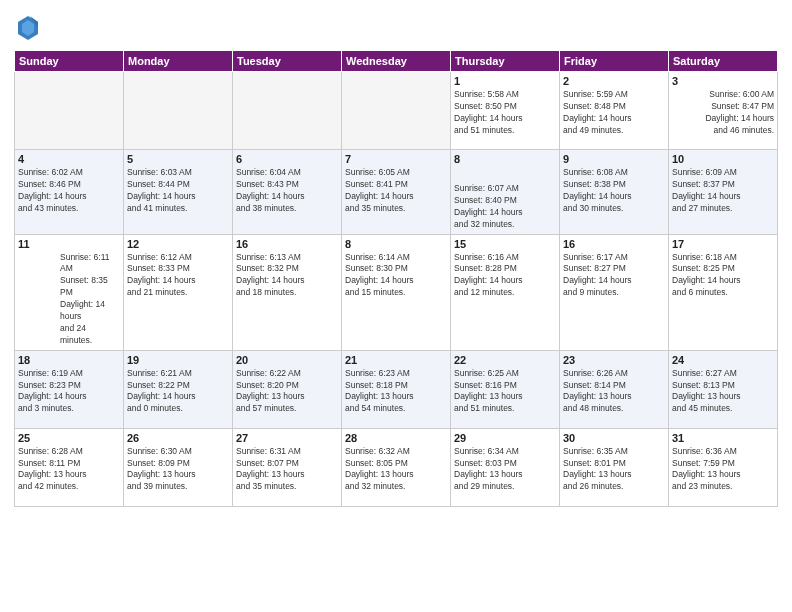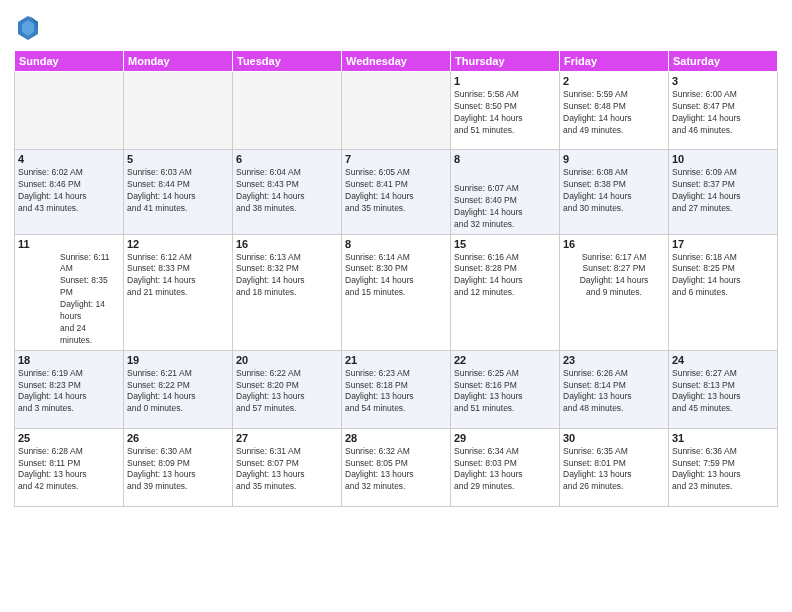--- a/index.html
+++ b/index.html
@@ -55,21 +55,21 @@
       font-size: 14px;
       color: #444;
       margin-top: 2px;
     }
     .calendar-table {
       width: 100%;
       border-collapse: collapse;
       table-layout: fixed;
     }
     .calendar-table th {
-      background: #d946ef;
+      background: #701a75;
       color: #fff;
       font-size: 11px;
       font-weight: bold;
       text-align: left;
       padding: 4px 4px;
       border: 1px solid #fff;
     }
     .calendar-table td {
       border: 1px solid #ccc;
       vertical-align: top;
@@ -151,21 +151,21 @@
           </td>
           <td>
             <span class="day-number">2</span>
             <div class="day-info" style="white-space: pre-line;">Sunrise: 5:59 AM
 Sunset: 8:48 PM
 Daylight: 14 hours
 and 49 minutes.</div>
           </td>
           <td>
             <span class="day-number">3</span>
-            <div class="day-info" style="white-space: pre-line;">Sunrise: 6:00 AM
+            <div class="day-info" style="white-space: pre-line; text-align: right;">Sunrise: 6:00 AM
 Sunset: 8:47 PM
 Daylight: 14 hours
 and 46 minutes.</div>
           </td>
         </tr>
         <tr>
           <td>
             <span class="day-number">4</span>
             <div class="day-info" style="white-space: pre-line;">Sunrise: 6:02 AM
 Sunset: 8:46 PM
@@ -246,21 +246,21 @@
           </td>
           <td>
             <span class="day-number">15</span>
             <div class="day-info" style="white-space: pre-line;">Sunrise: 6:16 AM
 Sunset: 8:28 PM
 Daylight: 14 hours
 and 12 minutes.</div>
           </td>
           <td>
             <span class="day-number">16</span>
-            <div class="day-info" style="white-space: pre-line; text-align: center;">Sunrise: 6:17 AM
+            <div class="day-info" style="white-space: pre-line;">Sunrise: 6:17 AM
 Sunset: 8:27 PM
 Daylight: 14 hours
 and 9 minutes.</div>
           </td>
           <td>
             <span class="day-number">17</span>
             <div class="day-info" style="white-space: pre-line;">Sunrise: 6:18 AM
 Sunset: 8:25 PM
 Daylight: 14 hours
 and 6 minutes.</div>

